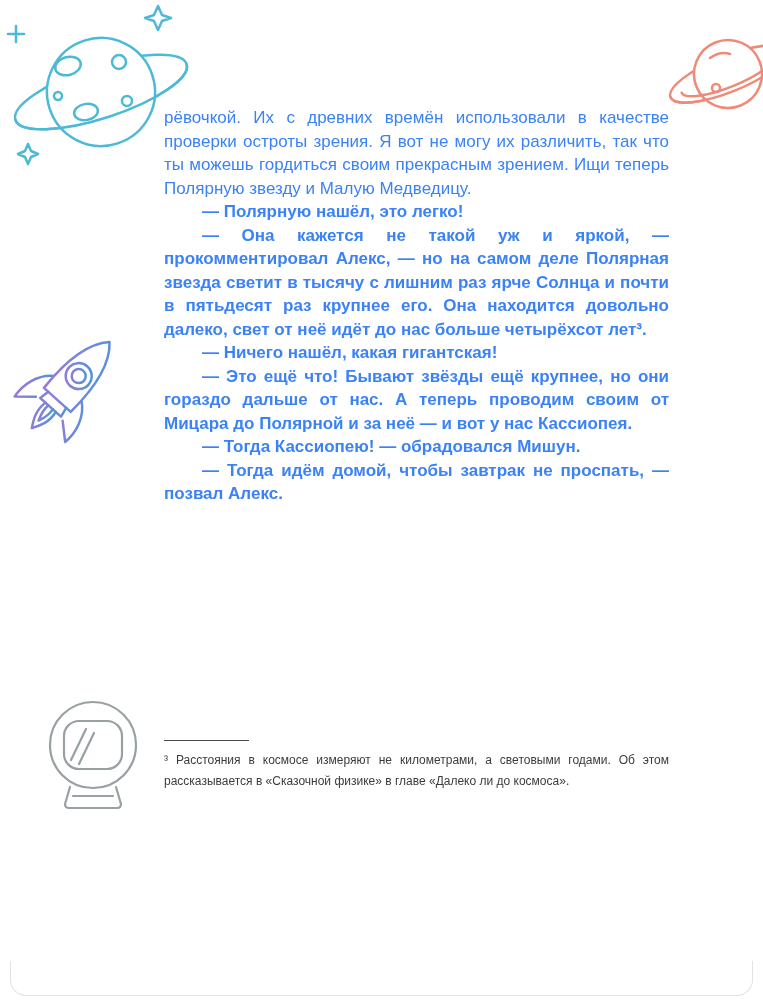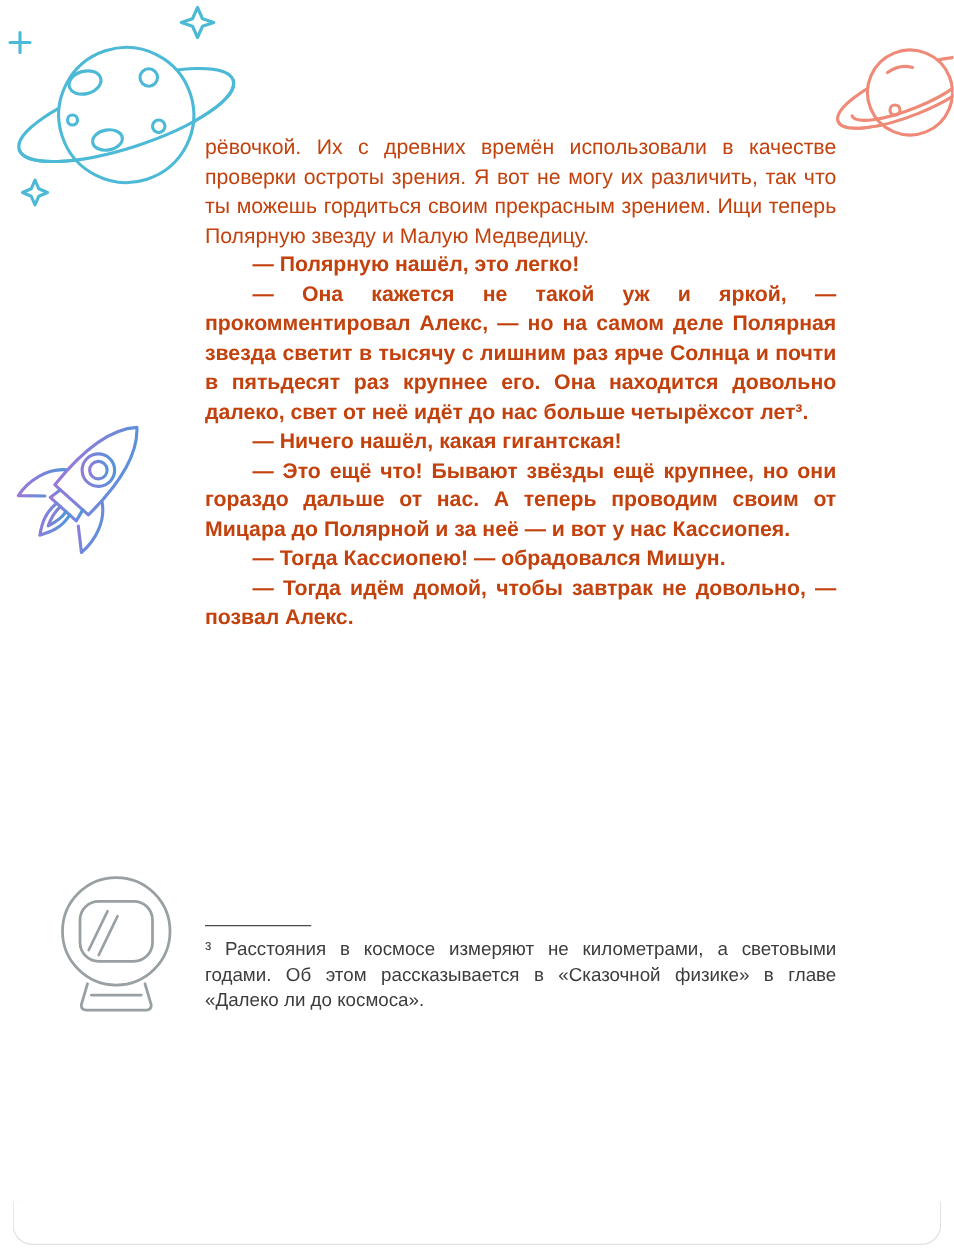--- a/index.html
+++ b/index.html
@@ -22,21 +22,21 @@
   .illus-saturn  { left: 666px; top: 24px; }
   .illus-rocket  { left: -10px; top: 300px; }
   .illus-helmet  { left: 40px;  top: 698px; }
 
   
   .text-block {
     position: absolute;
     left: 164px;
     top: 106px;
     width: 505px;
-    color: #c2410c;
+    color: #3b82f6;
     font-size: 17px;
     line-height: 23.5px;
     text-align: justify;
   }
   .para { margin: 0; }
   .para.dialogue { text-indent: 38px; font-weight: bold; }
 
   
   .footnote {
     position: absolute;
@@ -45,21 +45,21 @@
     width: 505px;
     color: #3c3c3c;
   }
   .footnote-rule {
     width: 85px;
     border-top: 1.5px solid #4a4a4a;
     margin: 0 0 9px 0;
   }
   .footnote-text {
     margin: 0;
-    font-size: 15px;
+    font-size: 12px;
     line-height: 20.5px;
     text-align: justify;
   }
 
   
   .page-edge {
     position: absolute;
     left: 10px;
     right: 10px;
     bottom: 5px;
@@ -137,21 +137,21 @@
     </svg>
   </div>
 
   <main class="text-block">
     <p class="para">рёвочкой. Их с древних времён использовали в качестве проверки остроты зрения. Я вот не могу их различить, так что ты можешь гордиться своим прекрасным зрением. Ищи теперь Полярную звезду и Малую Медведицу.</p>
     <p class="para dialogue">— Полярную нашёл, это легко!</p>
     <p class="para dialogue">— Она кажется не такой уж и яркой, — прокомментировал Алекс, — но на самом деле Полярная звезда светит в тысячу с лишним раз ярче Солнца и почти в пятьдесят раз крупнее его. Она находится довольно далеко, свет от неё идёт до нас больше четырёхсот лет³.</p>
     <p class="para dialogue">— Ничего нашёл, какая гигантская!</p>
     <p class="para dialogue">— Это ещё что! Бывают звёзды ещё крупнее, но они гораздо дальше от нас. А теперь проводим своим от Мицара до Полярной и за неё — и вот у нас Кассиопея.</p>
     <p class="para dialogue">— Тогда Кассиопею! — обрадовался Мишун.</p>
-    <p class="para dialogue">— Тогда идём домой, чтобы завтрак не довольно, — позвал Алекс.</p>
+    <p class="para dialogue">— Тогда идём домой, чтобы завтрак не проспать, — позвал Алекс.</p>
   </main>
 
   <footer class="footnote">
     <div class="footnote-rule"></div>
     <p class="footnote-text">³ Расстояния в космосе измеряют не километрами, а световыми годами. Об этом рассказывается в «Сказочной физике» в главе «Далеко ли до космоса».</p>
   </footer>
 
   <div class="page-edge"></div>
 
 </div>

